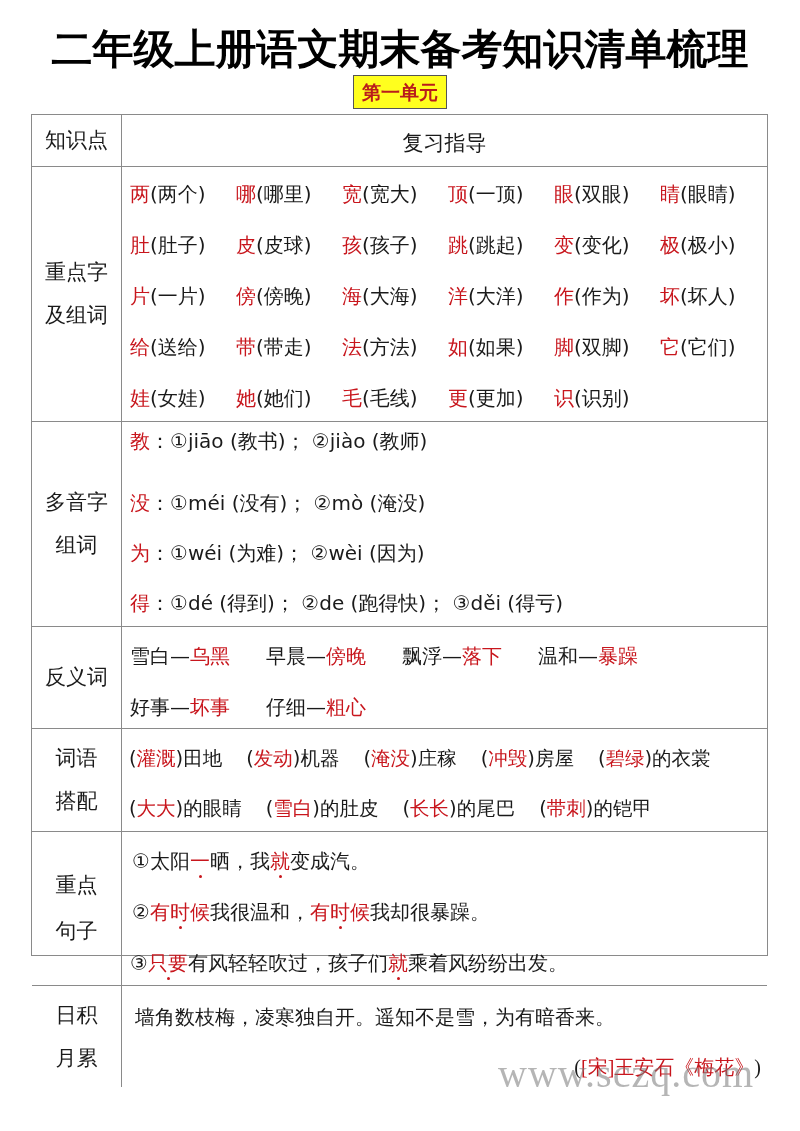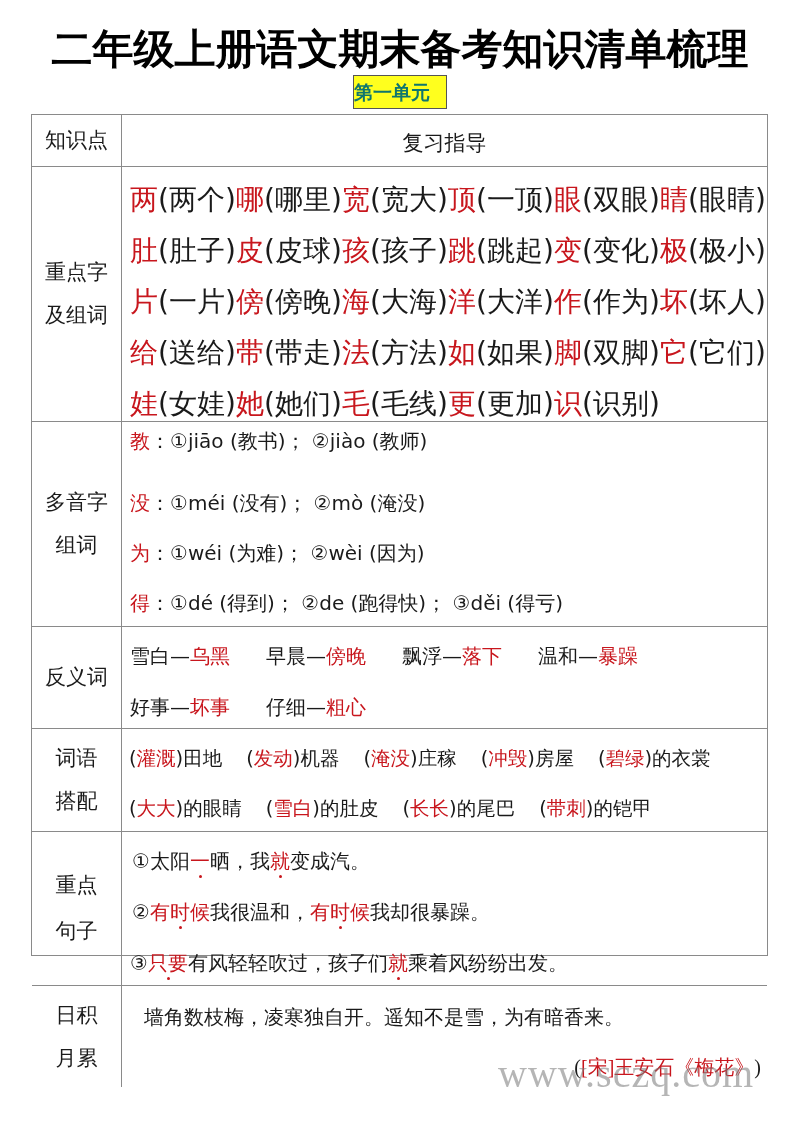--- a/index.html
+++ b/index.html
@@ -9,43 +9,43 @@
     color: #1a1a1a;
   }
   .title {
     position: absolute; left: 0; top: 22px; width: 800px; text-align: center;
     font-family: Liberation Sans, sans-serif; font-weight: bold;
     font-size: 41px; letter-spacing: 0px; color: #000;
   }
   .unit-badge {
     position: absolute; left: 353px; top: 75px; width: 94px; height: 34px;
     background: #ffff1e; border: 1px solid #555; box-sizing: border-box;
-    text-align: left; line-height: 32px;
-    font-family: "DejaVu Serif", serif; font-weight: bold; font-size: 19px; color: #0f766e;
+    text-align: center; line-height: 32px;
+    font-family: "DejaVu Serif", serif; font-weight: bold; font-size: 19px; color: #b91c1c;
   }
   .table {
     position: absolute; left: 31px; top: 114px; width: 737px; height: 842px;
     border: 1px solid #8a8a8a; box-sizing: border-box;
   }
   .row { position: absolute; left: 0; width: 735px; border-bottom: 1px solid #8a8a8a; box-sizing: border-box; }
   .row.last { border-bottom: none; }
   .label-cell {
     position: absolute; left: 0; top: 0; width: 90px; height: 100%;
     border-right: 1px solid #8a8a8a; box-sizing: border-box;
     display: flex; flex-direction: column; align-items: center; justify-content: center;
     font-size: 21px; color: #1a1a1a;
   }
   .label-cell span { display: block; line-height: 1.0; }
   .content-cell { position: absolute; left: 90px; top: 0; right: 0; height: 100%; }
   .header-text { position: absolute; left: 0; right: 0; top: 14px; text-align: center; font-size: 21px; }
   .red { color: #c8161d; }
   .line { position: absolute; left: 8px; font-size: 20px; white-space: nowrap; }
   .chargrid { position: absolute; left: 8px; top: 14px; }
   .grid-row { height: 51px; display: flex; }
-  .grid-item { width: 106px; font-size: 28px; white-space: nowrap; }
+  .grid-item { width: 106px; font-size: 20px; white-space: nowrap; }
   .dot { position: relative; }
   .dot::after {
     content: ""; position: absolute; left: 50%; bottom: -5px; width: 3px; height: 3px;
     margin-left: -1px; background: #c8161d; border-radius: 50%;
   }
   .watermark {
     position: absolute; left: 498px; top: 1050px; font-size: 40px; color: rgba(120,120,120,0.55);
     font-family: Liberation Serif, serif; letter-spacing: 1px;
   }
 </style>
@@ -165,19 +165,19 @@
       <div class="line" style="top:118px;left:8px"><span>③</span><span class="red dot">只要</span><span>有风轻轻吹过，孩子们</span><span class="red dot">就</span><span>乘着风纷纷出发。</span></div>
     </div>
   </div>
 
   <div class="row last" style="top:871px;height:101px;font-family:Liberation Serif, serif;">
     <div class="label-cell">
       <span>日积</span>
       <span style="margin-top:22px">月累</span>
     </div>
     <div class="content-cell">
-      <div class="line" style="top:18px;left:22px">墙角数枝梅，凌寒独自开。遥知不是雪，为有暗香来。</div>
+      <div class="line" style="top:18px;left:13px">墙角数枝梅，凌寒独自开。遥知不是雪，为有暗香来。</div>
       <div class="line" style="top:68px;left:auto;right:6px"><span>(</span><span class="red">[宋]王安石《梅花》</span><span>)</span></div>
     </div>
   </div>
 </div>
 
 <div class="watermark">www.sczq.com</div>
 
 </body></html>

